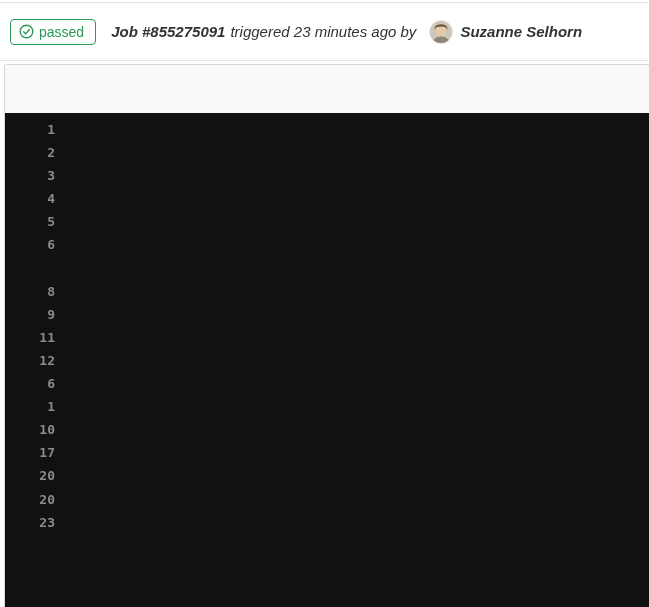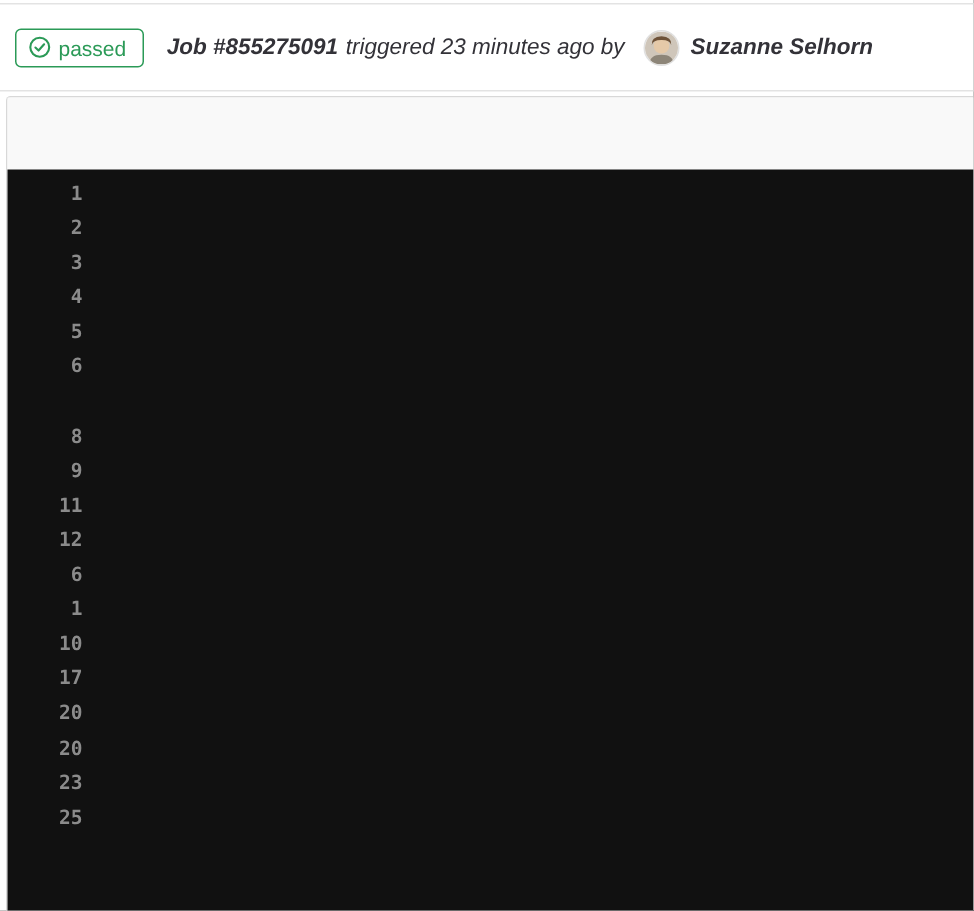--- a/index.html
+++ b/index.html
@@ -238,20 +238,15 @@
     <a class="num" href="#">20</a>
     
   </div>
         <div class="row section">
     <span class="chev">
       
     </span>
     <a class="num" href="#">23</a>
     
   </div>
-        <div class="row command">
-    
-    <a class="num" href="#">25</a>
-    
-  </div>
       </div>
   </div>
 </div>
 
 </body></html>

